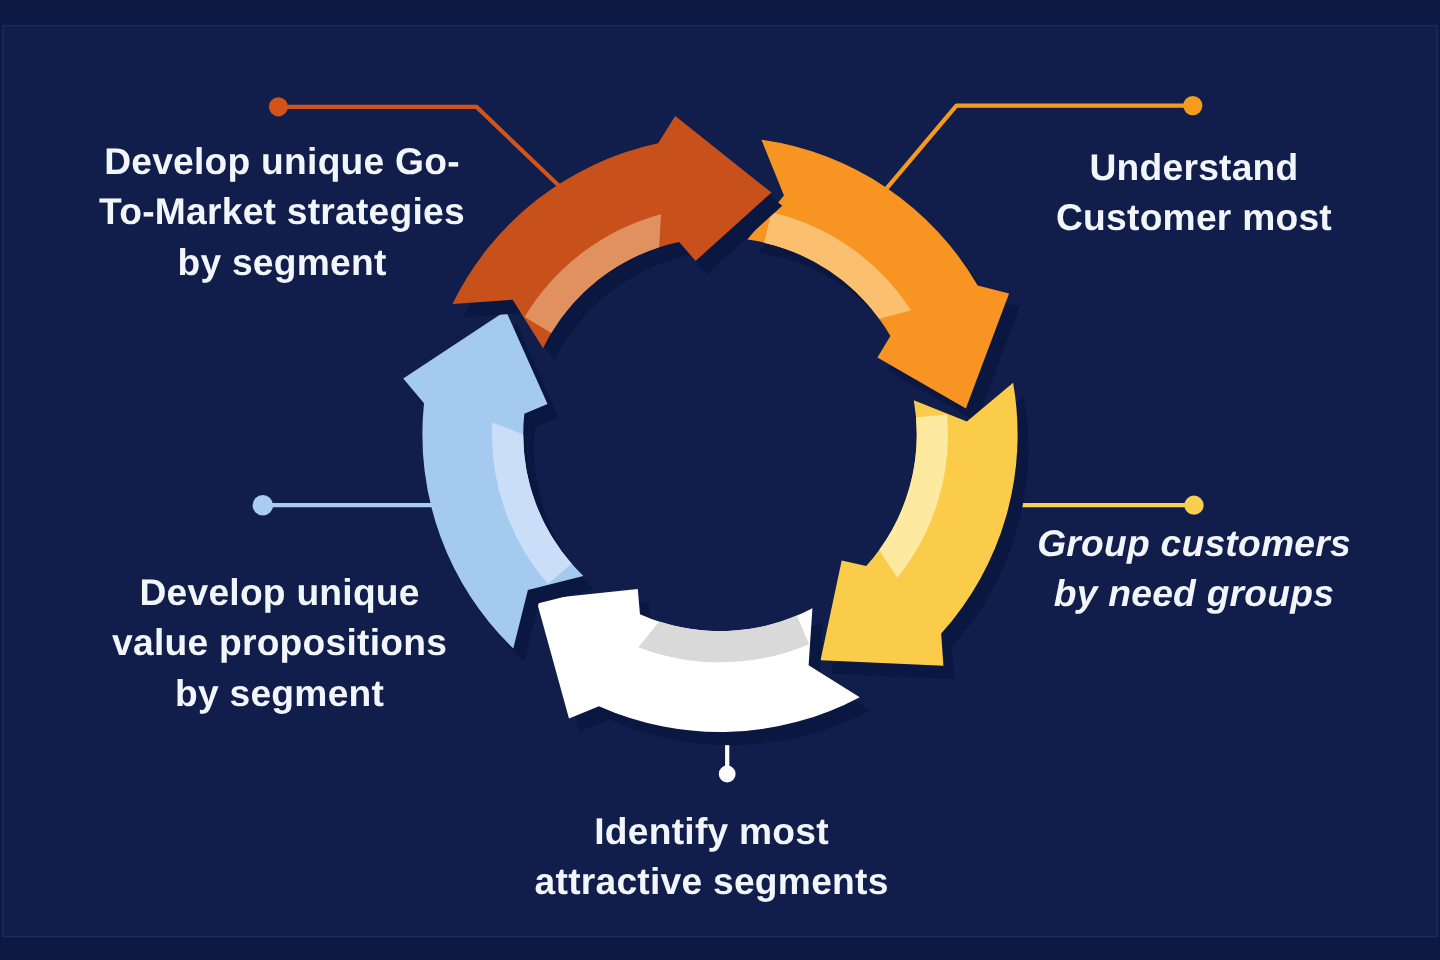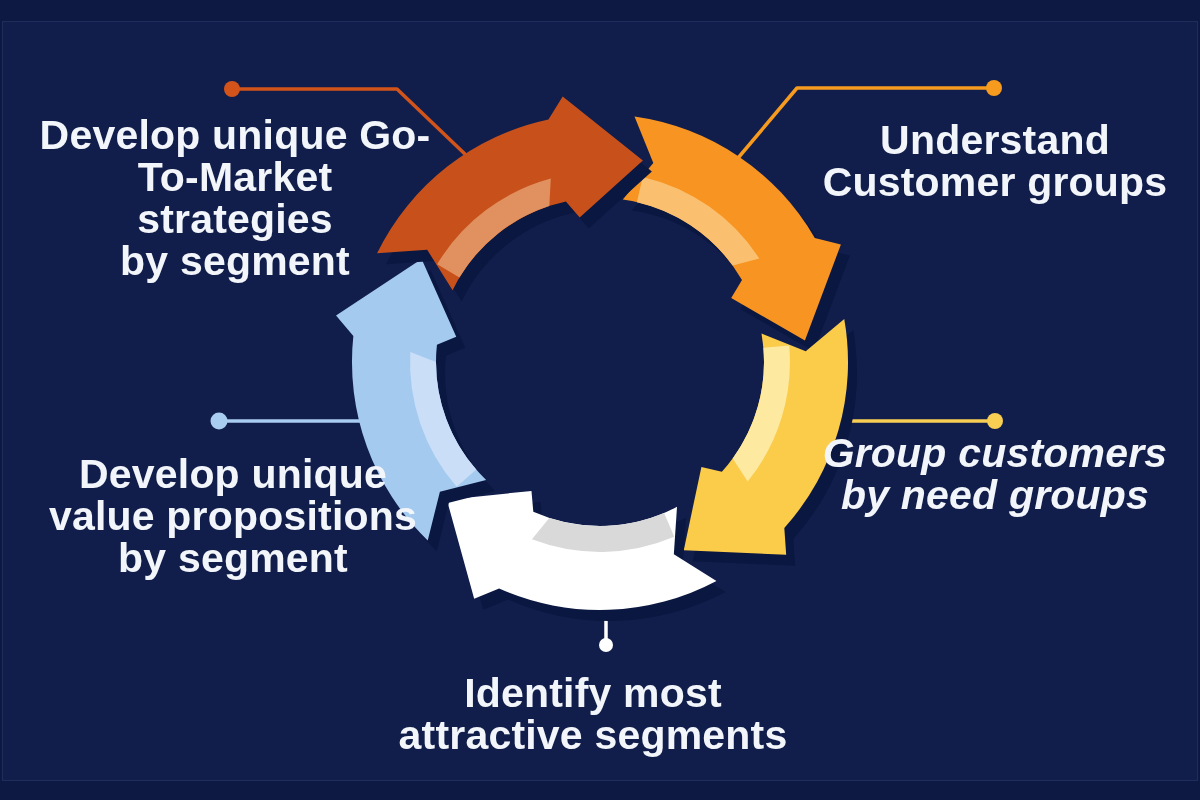--- a/index.html
+++ b/index.html
@@ -8,27 +8,27 @@
     background:#0d1943;
     font-family:"Liberation Sans","DejaVu Sans",sans-serif;
   }
   .panel{
     position:absolute;left:2px;right:2px;top:21px;bottom:19px;
     background:#111e4b;border:1px solid #1e2d5b;box-sizing:border-box;
   }
   svg.diagram{position:absolute;left:0;top:0;}
   .step-label{
     position:absolute;width:400px;text-align:center;
-    color:#f2f5fa;font-size:41px;font-weight:700;line-height:42px;
+    color:#f2f5fa;font-size:31px;font-weight:700;line-height:42px;
     letter-spacing:.2px;white-space:pre-line;
   }
   .lbl-understand{left:795px;top:119px;}
   .lbl-group{left:795px;top:432px;font-style:italic;}
   .lbl-identify{left:393px;top:672px;}
-  .lbl-value{left:33px;top:453px;}
+  .lbl-value{left:33px;top:473px;}
   .lbl-gtm{left:35px;top:114px;}
   .leader{stroke-width:3.5;fill:none;stroke-linejoin:round;stroke-linecap:butt;}
 </style>
 </head>
 <body>
 
 <div class="panel"></div>
 
 <svg class="diagram" width="1200" height="800" viewBox="0 0 1200 800">
   <defs>
@@ -82,21 +82,21 @@
   </g>
 
   <g>
     <use href="#arrow-body" transform="translate(9,11) rotate(288 600 362)" fill="#0a1740"></use>
     <use href="#arrow-body" transform="rotate(288 600 362)" fill="#c8511b"></use>
     <use href="#arrow-band" transform="rotate(288 600 362)" fill="#e0915f"></use>
   </g>
 </svg>
 
 <div class="step-label lbl-understand">Understand
-Customer groups</div>
+Customer most</div>
 
 <div class="step-label lbl-group">Group customers
 by need groups</div>
 
 <div class="step-label lbl-identify">Identify most
 attractive segments</div>
 
 <div class="step-label lbl-value">Develop unique
 value propositions
 by segment</div>

